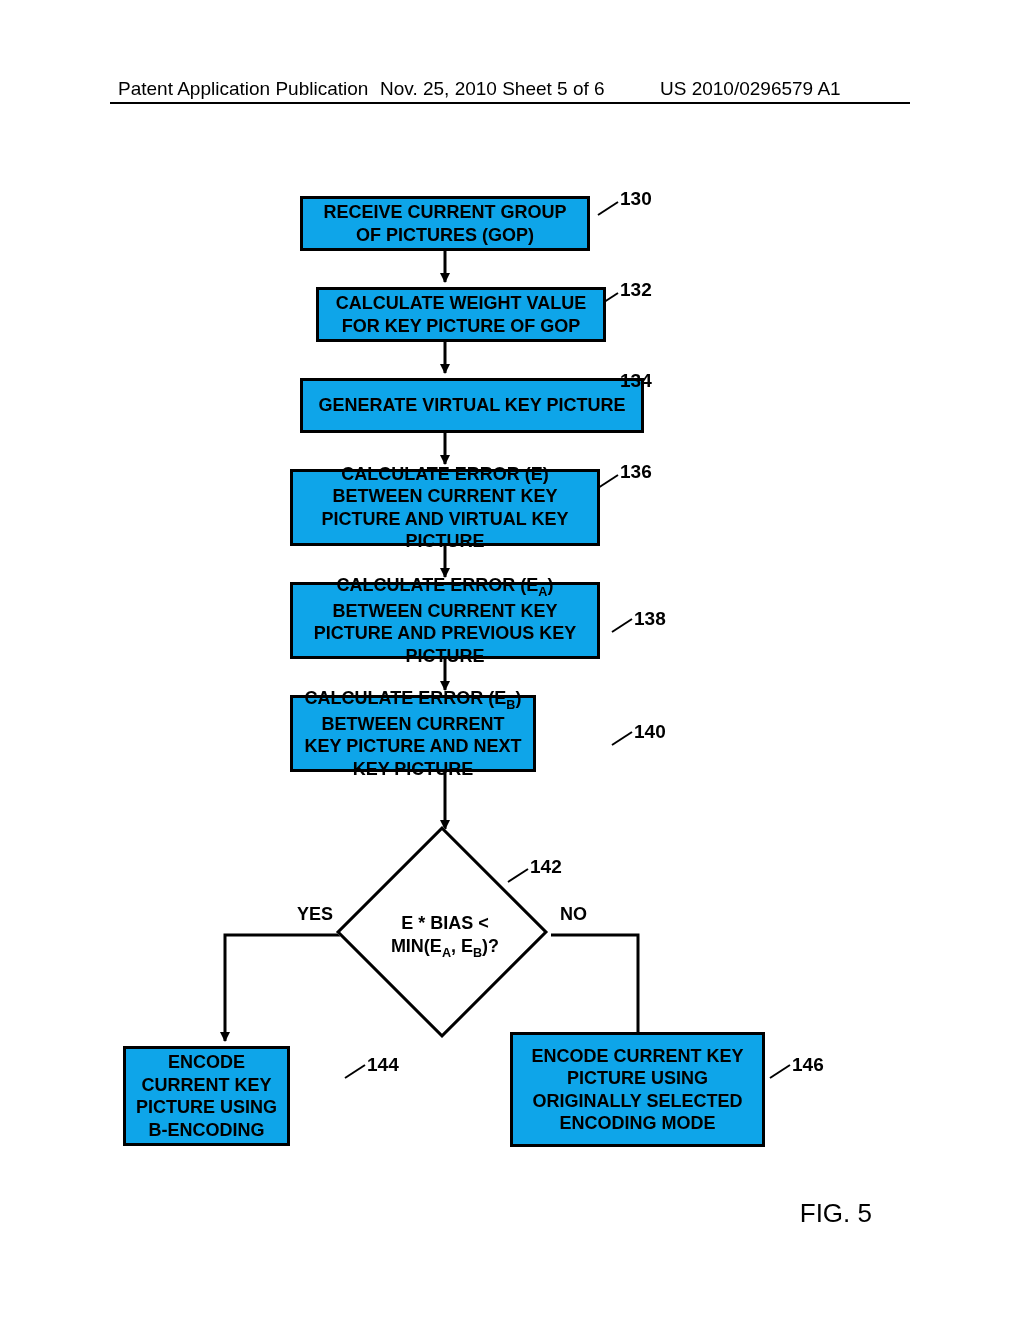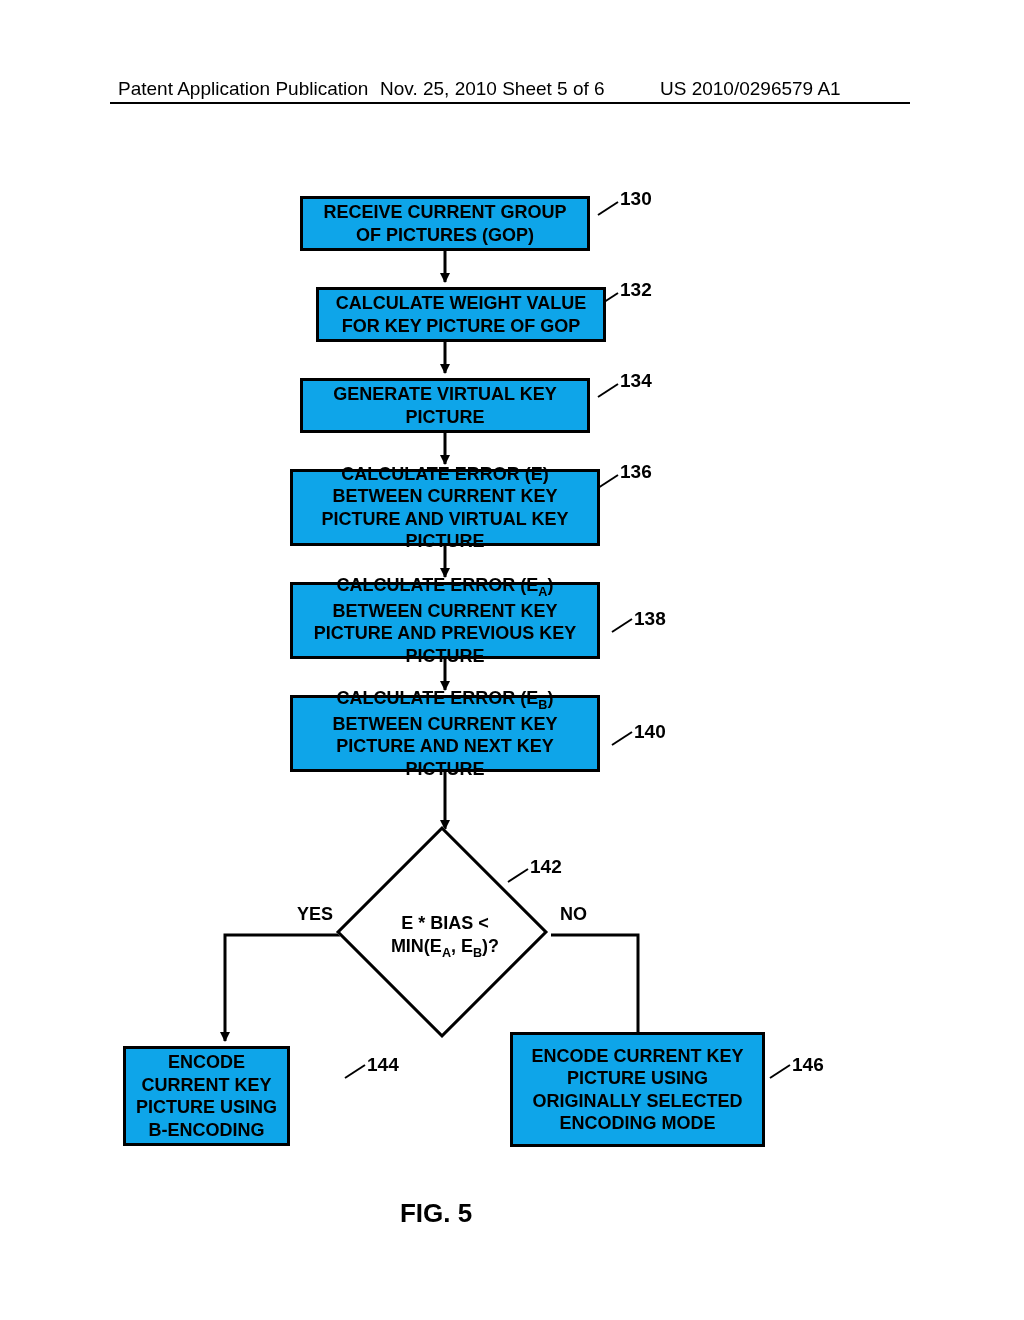--- a/index.html
+++ b/index.html
@@ -87,23 +87,23 @@
     font-weight: bold;
     font-size: 19px;
   }
   .edge-label {
     position: absolute;
     font-weight: bold;
     font-size: 18px;
   }
   .fig {
     position: absolute;
-    font-weight: bold;
+    font-weight: normal;
     font-size: 26px;
-    text-align: center;
+    text-align: right;
     width: 872px;
   }
   svg { overflow: visible; }
   .sub { font-size: 0.7em; vertical-align: sub; }
 </style>
 </head>
 <body>
 
 <div class="header">
   <span class="header-text-left">Patent Application Publication</span>
@@ -142,38 +142,38 @@
 <div class="box" style="left:300px; top:196px; width:290px; height:55px;">
   <span>RECEIVE CURRENT GROUP OF PICTURES (GOP)</span>
 </div>
 <div class="ref" style="left:620px; top:188px;">130</div>
 
 <div class="box" style="left:316px; top:287px; width:290px; height:55px;">
   <span>CALCULATE WEIGHT VALUE FOR KEY PICTURE OF GOP</span>
 </div>
 <div class="ref" style="left:620px; top:279px;">132</div>
 
-<div class="box" style="left:300px; top:378px; width:290px; height:55px;">
+<div class="box" style="left:300px; top:378px; width:344px; height:55px;">
   <span>GENERATE VIRTUAL KEY PICTURE</span>
 </div>
 <div class="ref" style="left:620px; top:370px;">134</div>
 
 <div class="box" style="left:290px; top:469px; width:310px; height:77px;">
   <span>CALCULATE ERROR (E) BETWEEN CURRENT KEY PICTURE AND VIRTUAL KEY PICTURE</span>
 </div>
 <div class="ref" style="left:620px; top:461px;">136</div>
 
 <div class="box" style="left:290px; top:582px; width:310px; height:77px;">
   <span>
     <span>CALCULATE ERROR (E</span><span class="sub">A</span><span>) BETWEEN CURRENT KEY PICTURE AND PREVIOUS KEY PICTURE</span>
   </span>
 </div>
 <div class="ref" style="left:634px; top:608px;">138</div>
 
-<div class="box" style="left:290px; top:695px; width:310px; height:77px;">
+<div class="box" style="left:290px; top:695px; width:246px; height:77px;">
   <span>
     <span>CALCULATE ERROR (E</span><span class="sub">B</span><span>) BETWEEN CURRENT KEY PICTURE AND NEXT KEY PICTURE</span>
   </span>
 </div>
 <div class="ref" style="left:634px; top:721px;">140</div>
 
 <div class="diamond" style="left:367px; top:857px; width:150px; height:150px;"></div>
 <div class="diamond-label" style="left:345px; top:912px;">
   <span>E * BIAS &lt;</span><br>
   <span>MIN(E</span><span class="sub">A</span><span>, E</span><span class="sub">B</span><span>)?</span>

